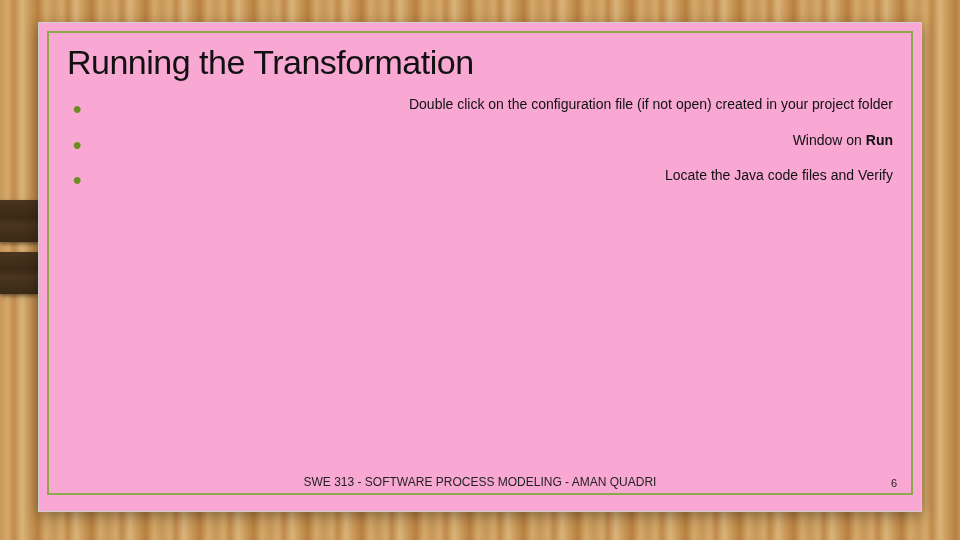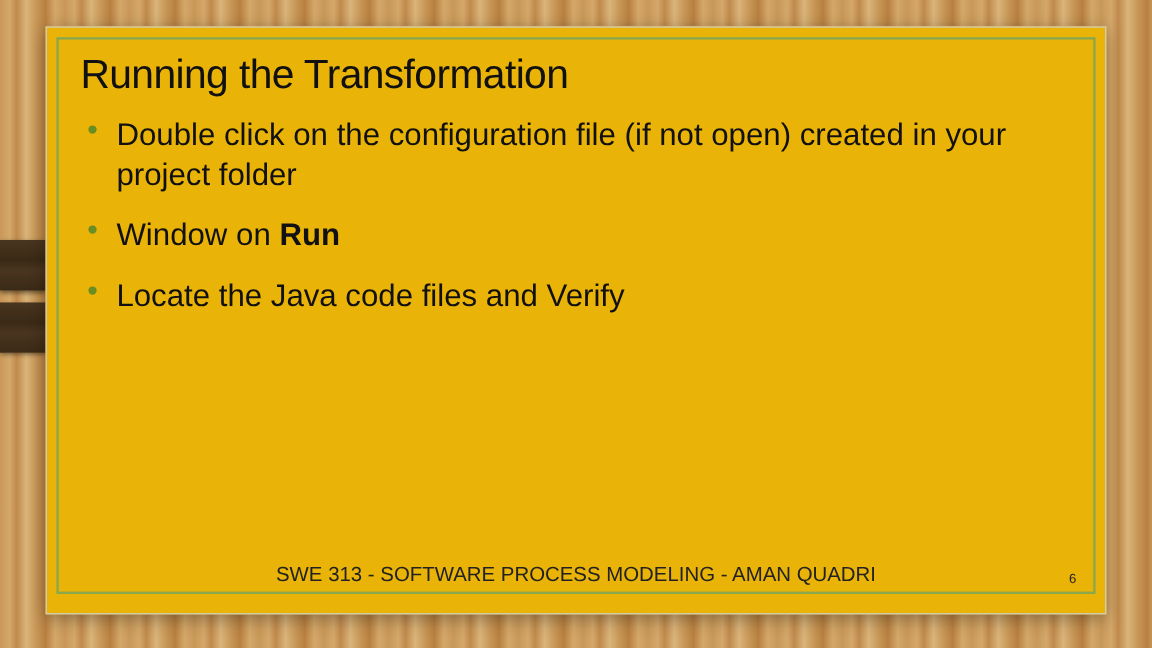--- a/index.html
+++ b/index.html
@@ -21,21 +21,21 @@
     box-shadow: 0 2px 4px rgba(0,0,0,0.5);
   }
   .decor-top { top: 200px; width: 38px; }
   .decor-bot { top: 252px; width: 38px; }
   .page {
     position: absolute;
     left: 38px;
     top: 22px;
     width: 884px;
     height: 490px;
-    background: #eab308;
+    background: #f9a8d4;
     border: 1px solid #cfcfcf;
     box-shadow: 0 4px 14px rgba(0,0,0,0.35);
   }
   .inner {
     position: absolute;
     left: 8px;
     top: 8px;
     right: 8px;
     bottom: 16px;
     border: 2px solid #8aa84c;
@@ -45,41 +45,42 @@
     font-size: 34px;
     font-weight: 400;
     color: #111;
     margin-bottom: 14px;
     letter-spacing: -0.5px;
   }
   ul.bullets { list-style: none; }
   ul.bullets li {
     position: relative;
     padding-left: 30px;
-    font-size: 26px;
+    font-size: 14px;
     color: #111;
     line-height: 1.25;
     margin-bottom: 18px;
+    text-align: right;
   }
   ul.bullets li::before {
     content: "•";
     position: absolute;
     left: 6px;
     top: -2px;
     color: #6b8e23;
     font-size: 24px;
     font-weight: bold;
   }
   .b { font-weight: bold; }
   .footer {
     position: absolute;
     bottom: 4px;
     left: 0;
     right: 0;
-    font-size: 17px;
+    font-size: 12px;
     color: #222;
     text-align: center;
   }
   .pagenum {
     position: absolute;
     right: 14px;
     bottom: 4px;
     font-size: 11px;
     color: #222;
   }

